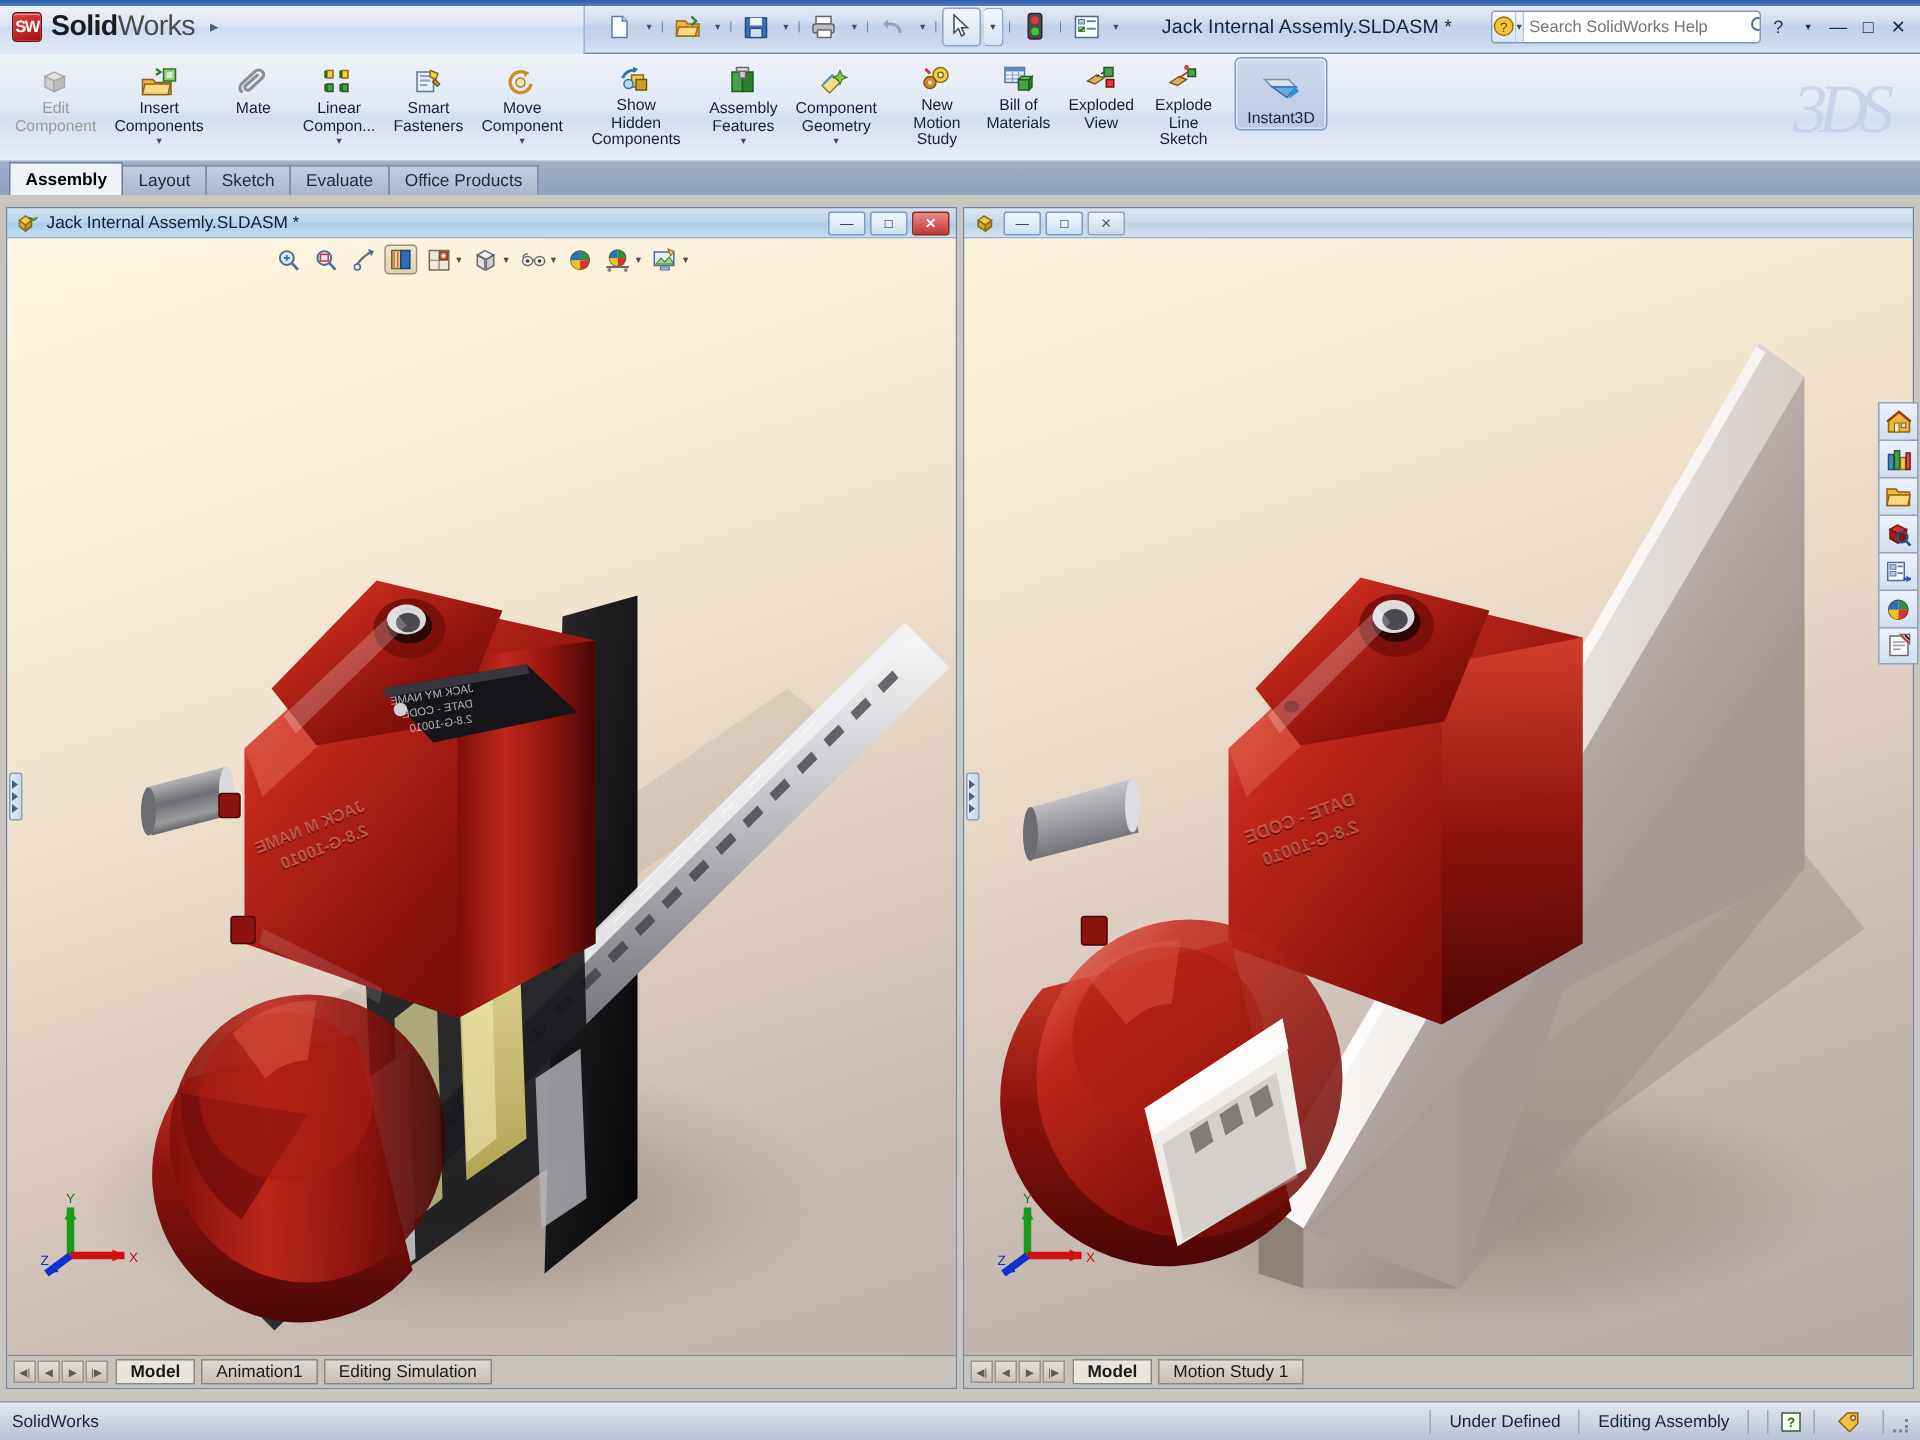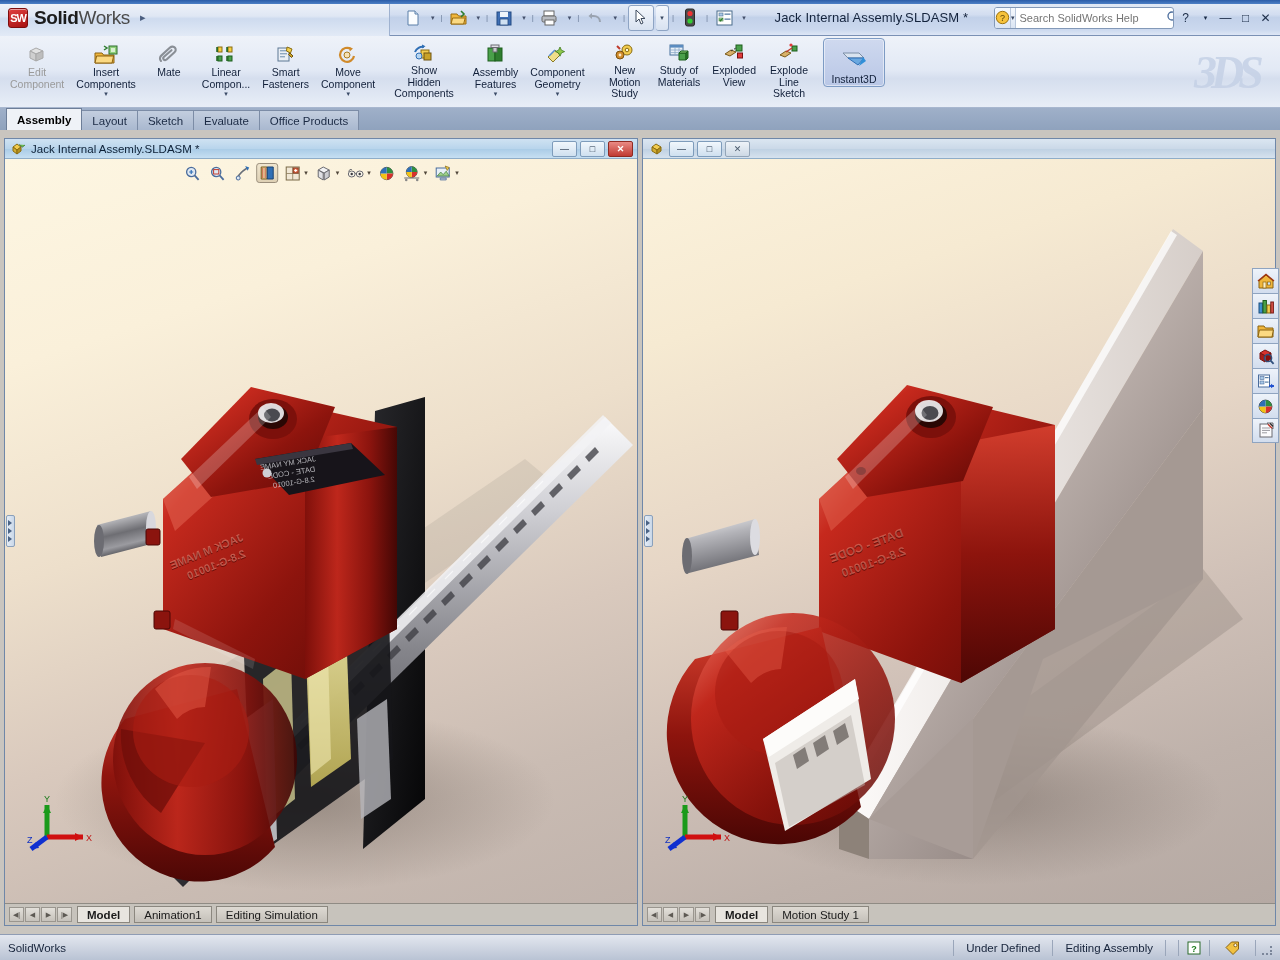--- a/index.html
+++ b/index.html
@@ -91,21 +91,21 @@
   .cmd.active{
     border:1px solid #7d9bc4; border-radius:4px;
     background:linear-gradient(180deg,#cfd9ef,#b9c7e6);
     box-shadow: inset 0 0 0 1px rgba(255,255,255,.5);
   }
   .ribsep{ width:1px; background:#c3cddd; margin:6px 3px 6px 3px; }
   .ds-mark{
     position:absolute; right:6px; top:0; width:96px; height:72px;
     display:flex;align-items:center;justify-content:center;
     color:#c5d1e6; font-size:46px; font-family:"Liberation Serif",serif;
-    font-style:italic; font-weight:bold; opacity:.85; letter-spacing:-6px;
+    font-style:italic; font-weight:normal; opacity:.85; letter-spacing:-6px;
     pointer-events:none;
   }
 
   
   #ribtabs{
     position:absolute; left:0; top:108px; width:1280px; height:22px;
     background:linear-gradient(180deg,#9fb0c9,#8fa2bd);
     display:flex; align-items:flex-end; padding-left:6px;
   }
   .rtab{
@@ -541,21 +541,21 @@
       <svg width="24" height="22" viewBox="0 0 24 22">
           <rect x="3" y="3" width="13" height="10" fill="#eaf1f8" stroke="#46709c"></rect>
           <rect x="3" y="3" width="13" height="2.6" fill="#5b8cc0"></rect>
           <path d="M3 8h13M3 10.6h13M8 5.6v7.4M12 5.6v7.4" stroke="#8aa8c6" stroke-width=".8"></path>
           <path d="M12 11h7v7h-7z" fill="#4aa04a" stroke="#1d5e1d"></path>
           <path d="M12 11l2-2h7l-2 2z" fill="#8fd07a" stroke="#1d5e1d"></path>
           <path d="M19 18l2-2V9l-2 2z" fill="#2f7d2f" stroke="#1d5e1d"></path>
         </svg>
     </div>
     <div class="lbl">
-      <div>Study of</div>
+      <div>Bill of</div>
       <div>Materials</div>
     </div>
   </div>
 
   <div class="cmd" style="padding-top:1px;">
     <div class="ico">
       <svg width="24" height="22" viewBox="0 0 24 22">
           <path d="M3 12l6-4 5 2-6 4z" fill="#d8b26a" stroke="#7a5a18"></path>
           <rect x="14" y="3" width="6" height="6" fill="#4aa04a" stroke="#1d5e1d"></rect>
           <rect x="15.5" y="11" width="5" height="5" fill="#e03a3a" stroke="#7a1010"></rect>

